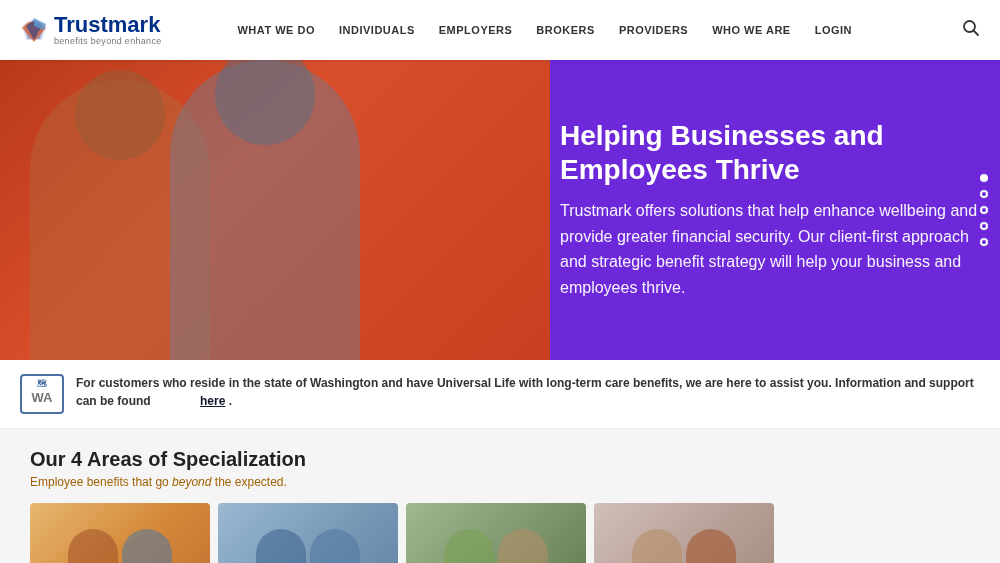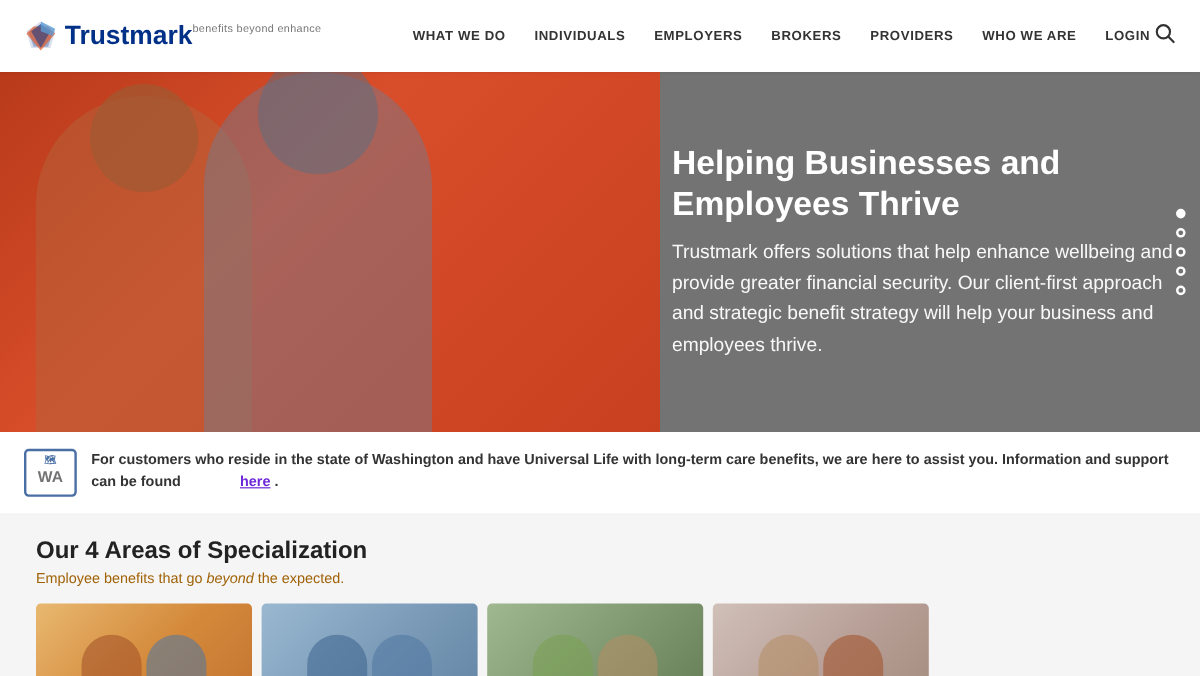--- a/index.html
+++ b/index.html
@@ -17,21 +17,21 @@
       z-index: 10;
       box-shadow: 0 1px 3px rgba(0,0,0,0.1);
     }
     .logo-area {
       display: flex;
       align-items: center;
       margin-right: 60px;
     }
     .logo-text {
       display: flex;
-      flex-direction: row;
+      flex-direction: column;
     }
     .logo-brand {
       font-size: 22px;
       font-weight: bold;
       color: #003087;
       line-height: 1;
     }
     .logo-tagline {
       font-size: 9px;
       color: #777;
@@ -64,21 +64,21 @@
       font-size: 16px;
       color: #333;
     }
 
     
     .hero {
       position: absolute;
       top: 60px;
       left: 0; right: 0;
       height: 300px;
-      background: #737373;
+      background: #6d28d9;
       overflow: hidden;
     }
     .hero-image-area {
       position: absolute;
       left: 0; top: 0;
       width: 55%;
       height: 100%;
       background: #c04020;
       overflow: hidden;
     }
@@ -212,21 +212,21 @@
       left: 50%;
       transform: translateX(-50%);
       font-size: 8px;
     }
     .notice-text {
       font-size: 12px;
       color: #333;
       line-height: 1.5;
     }
     .notice-link {
-      color: #6d28d9;
+      color: #0f172a;
       text-decoration: underline;
       cursor: pointer;
       padding-left: 46px;
     }
 
     
     .specialization {
       position: absolute;
       top: 430px;
       left: 0; right: 0;

